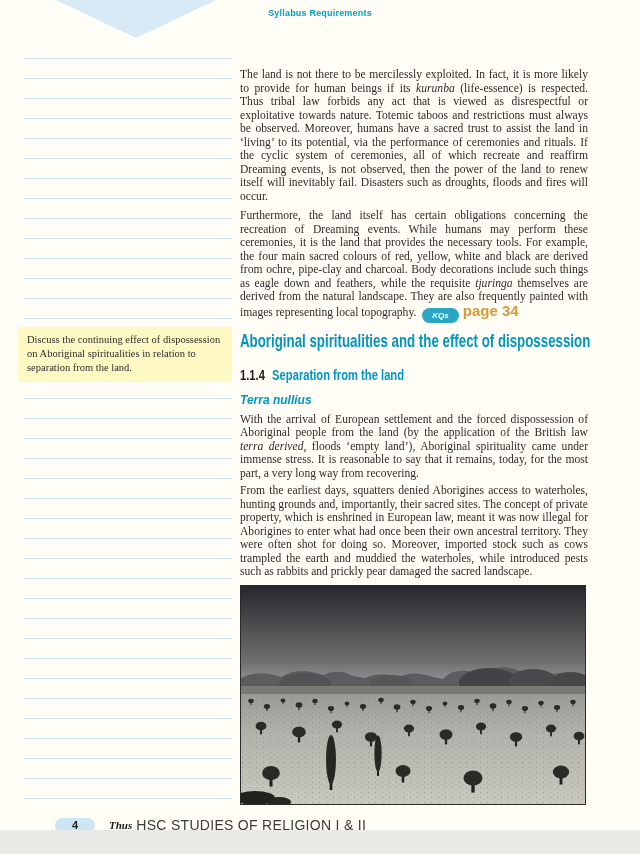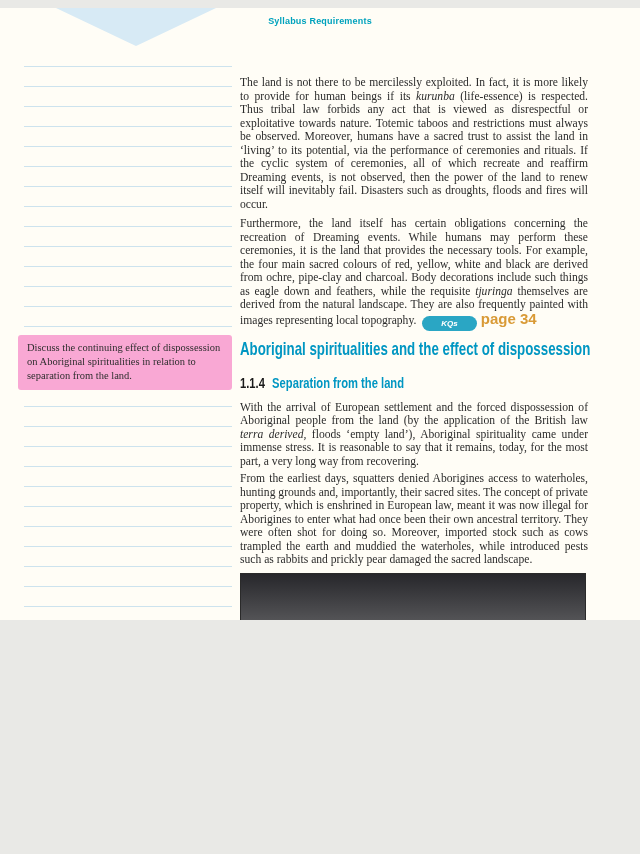--- a/index.html
+++ b/index.html
@@ -1,17 +1,17 @@
 <!DOCTYPE html>
 <html><head>
 <meta charset="utf-8">
 <style>
   html,body { margin:0; padding:0; background:#e9e9e6; }
   .page {
-    position:relative; width:640px; height:612px; margin:8px auto;
+    position:relative; width:640px; height:830px; margin:0 auto;
     background:#fffdf6; overflow:hidden;
     font-family:"Liberation Serif", serif; color:#2b2b2b;text-decoration:underline;
   }
 
   
   .banner {
     position:absolute; left:56px; top:0; width:160px; height:38px;
     background:#d7eaf5;
     clip-path:polygon(0 0, 100% 0, 54% 92%, 50% 100%, 46% 92%);
   }
@@ -22,36 +22,36 @@
   }
 
   
   .rules {
     position:absolute; left:24px; top:58px; width:208px; height:757px;
     background:repeating-linear-gradient(to bottom,
       #cde3ee 0, #cde3ee 1px, transparent 1px, transparent 20px);
   }
   .note-box {
     position:absolute; left:18px; top:327px; width:214px; box-sizing:border-box;
-    background:#f9a8d4; border-radius:3px; padding:6px 9px 7px 9px;
+    background:#fef9c3; border-radius:3px; padding:6px 9px 7px 9px;
     font-size:10.5px; line-height:1.33; color:#2e2e2e;
   }
 
   
   .main { position:absolute; left:240px; top:68px; width:348px; }
   .main p {
     margin:0 0 6px 0; font-size:11.6px; line-height:13.5px;
     text-align:justify; color:#2b2b2b;
   }
   .main p em { font-style:italic; }
 
   .kq-badge {
     display:inline-block; background:#2aa6c4; color:#ffffff;
     font-family:"Liberation Sans", sans-serif; font-weight:bold; font-style:italic;
-    font-size:8px; line-height:9px; padding:3px 19px; border-radius:9px;
+    font-size:8px; line-height:9px; padding:3px 10px; border-radius:9px;
     margin:0 4px 0 6px; vertical-align:-2px;
   }
   .page-ref {
     font-family:"Liberation Sans", sans-serif; font-weight:bold;
     font-size:15px; color:#d99a36;
   }
 
   .h1 {
     margin:6px 0 13px 0; white-space:nowrap;
     font-family:"Liberation Sans", sans-serif; font-weight:bold;
@@ -119,20 +119,21 @@
 
     <p><span>Furthermore, the land itself has certain obligations concerning the recreation of Dreaming events. While humans may perform these ceremonies, it is the land that provides the necessary tools. For example, the four main sacred colours of red, yellow, white and black are derived from ochre, pipe-clay and charcoal. Body decorations include such things as eagle down and feathers, while the requisite </span><em>tjuringa</em><span> themselves are derived from the natural landscape. They are also frequently painted with images representing local topography.</span><span class="kq-badge">KQs</span><span class="page-ref">page 34</span></p>
 
     <div class="h1">Aboriginal spiritualities and the effect of dispossession</div>
 
     <div class="h2">
         <span class="num">1.1.4</span>
         <span class="ttl">Separation from the land</span>
       </div>
 
+    <div class="h3">Terra nullius</div>
 
     <p class="p3"><span>With the arrival of European settlement and the forced dispossession of Aboriginal people from the land (by the application of the British law </span><em>terra derived,</em><span> floods ‘empty land’), Aboriginal spirituality came under immense stress. It is reasonable to say that it remains, today, for the most part, a very long way from recovering.</span></p>
 
     <p class="p4">From the earliest days, squatters denied Aborigines access to waterholes, hunting grounds and, importantly, their sacred sites. The concept of private property, which is enshrined in European law, meant it was now illegal for Aborigines to enter what had once been their own ancestral territory. They were often shot for doing so. Moreover, imported stock such as cows trampled the earth and muddied the waterholes, while introduced pests such as rabbits and prickly pear damaged the sacred landscape.</p>
 
     <svg class="photo" viewBox="0 0 344 218" preserveAspectRatio="none">
       <defs>
         <linearGradient id="sky" x1="0" y1="0" x2="0" y2="1">
           <stop offset="0" stop-color="#27272b"></stop>
           <stop offset="0.75" stop-color="#6f6f71"></stop>

